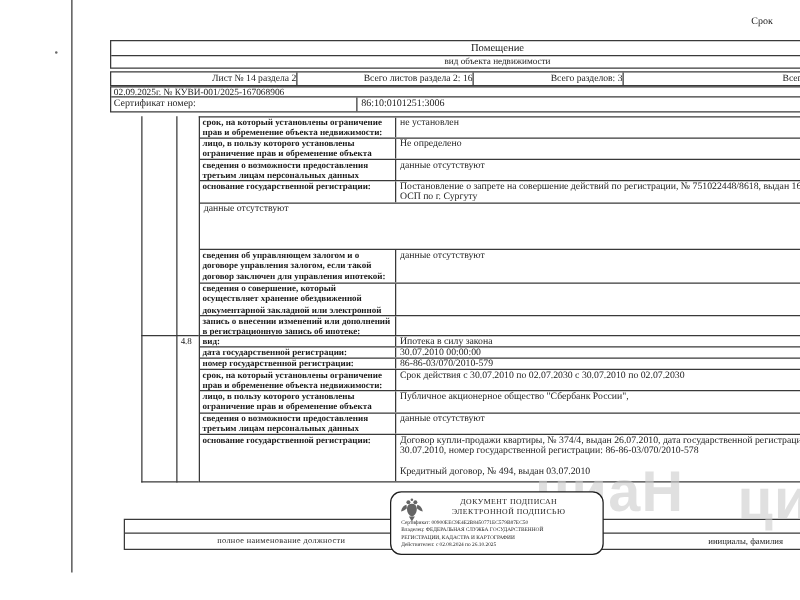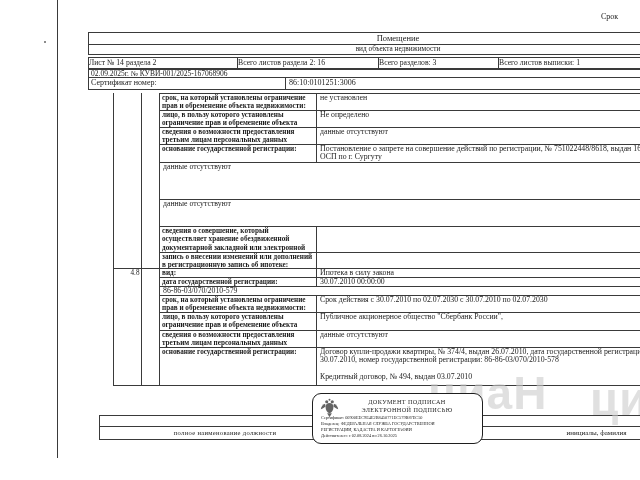--- a/index.html
+++ b/index.html
@@ -11,37 +11,37 @@
   .abs { position:absolute; }
   .vl { position:absolute; width:1px; background:#3a3a3a; }
   .hl { position:absolute; height:1px; background:#3a3a3a; }
 
   
   .header-box { position:absolute; left:88px; top:32px; width:620px; height:23px; border:1px solid #3a3a3a; }
   .header-box .r1 { height:12px; border-bottom:1px solid #3a3a3a; text-align:center; font-size:8.5px; line-height:11px; }
   .header-box .r2 { height:9px; text-align:center; font-size:7.3px; line-height:8.5px; }
 
   .sheet-row { position:absolute; left:88px; top:57px; width:620px; height:12px; border:1px solid #3a3a3a; display:flex; }
-  .sheet-row .c { font-size:7.7px; line-height:10px; text-align:left; border-right:1px solid #3a3a3a; overflow:hidden; white-space:nowrap; }
+  .sheet-row .c { font-size:7.7px; line-height:10px; text-align:right; border-right:1px solid #3a3a3a; overflow:hidden; white-space:nowrap; }
   .sheet-row .c:last-child { border-right:none; }
 
   .req-box { position:absolute; left:88px; top:69px; width:620px; height:21px; border:1px solid #3a3a3a; }
   .req-box .r1 { height:8px; border-bottom:1px solid #3a3a3a; font-size:7.5px; line-height:7.5px; padding-left:2px; white-space:nowrap; }
   .req-box .r2 { height:11px; display:flex; }
   .req-box .r2 .lab { width:197px; border-right:1px solid #3a3a3a; font-size:8px; line-height:10px; padding-left:2px; }
   .req-box .r2 .val { flex:1; font-size:8px; line-height:10px; padding-left:3px; }
 
   .corner { position:absolute; left:601px; top:12px; font-size:8px; white-space:nowrap; }
 
   
   .main-table { position:absolute; left:159px; top:93px; width:549px; border-left:1px solid #3a3a3a; border-top:1px solid #3a3a3a; }
   .t-row { display:flex; border-bottom:1px solid #3a3a3a; overflow:hidden; }
   .t-lbl { width:157px; border-right:1px solid #3a3a3a; font-size:7.2px; line-height:8.4px; padding:0 2px; overflow:hidden;font-weight:bold; }
   .t-val { flex:1; font-size:7.8px; line-height:8.4px; padding:0 0 0 3px; white-space:pre-line; overflow:hidden; }
-  .sec-num { position:absolute; left:126px; top:269px; width:18px; text-align:center; font-size:7.2px; }
+  .sec-num { position:absolute; left:140px; top:269px; width:18px; text-align:center; font-size:7.2px; }
 
   
   .sig-block { position:absolute; left:99px; top:415px; width:609px; height:25px; border:1px solid #3a3a3a; z-index:1; }
   .sig-line { position:absolute; left:0; top:10px; width:100%; height:1px; background:#3a3a3a; }
   .sig-cap { position:absolute; top:13px; text-align:center; white-space:nowrap; overflow:hidden; }
   .sig-cap.left { left:0; width:250px; font-size:6.6px; letter-spacing:.3px; }
   .sig-cap.right { left:384px; width:225px; font-size:7px; }
 
   
   .watermark { position:absolute; z-index:2; font-family:"Liberation Sans", sans-serif;
@@ -105,39 +105,41 @@
     </div>
     <div class="t-row" style="height:18px">
       <div class="t-lbl">основание государственной регистрации:</div>
       <div class="t-val">Постановление о запрете на совершение действий по регистрации, № 751022448/8618, выдан 16
 ОСП по г. Сургуту</div>
     </div>
     <div class="t-row" style="height:37px">
       <div class="t-val">данные отсутствуют</div>
     </div>
     <div class="t-row" style="height:27px">
+      <div class="t-lbl">сведения об управляющем залогом и о договоре управления залогом, если такой договор заключен для управления ипотекой:</div>
       <div class="t-val">данные отсутствуют</div>
     </div>
     <div class="t-row" style="height:26px">
       <div class="t-lbl">сведения о совершение, который осуществляет хранение обездвиженной документарной закладной или электронной закладной:</div>
       <div class="t-val"></div>
     </div>
     <div class="t-row" style="height:16px">
       <div class="t-lbl">запись о внесении изменений или дополнений в регистрационную запись об ипотеке:</div>
       <div class="t-val"></div>
     </div>
     <div class="t-row" style="height:9px">
       <div class="t-lbl">вид:</div>
       <div class="t-val">Ипотека в силу закона</div>
     </div>
     <div class="t-row" style="height:9px">
       <div class="t-lbl">дата государственной регистрации:</div>
       <div class="t-val">30.07.2010 00:00:00</div>
     </div>
     <div class="t-row" style="height:9px">
+      <div class="t-lbl">номер государственной регистрации:</div>
       <div class="t-val">86-86-03/070/2010-579</div>
     </div>
     <div class="t-row" style="height:17px">
       <div class="t-lbl">срок, на который установлены ограничение прав и обременение объекта недвижимости:</div>
       <div class="t-val">Срок действия с 30.07.2010 по 02.07.2030 с 30.07.2010 по 02.07.2030</div>
     </div>
     <div class="t-row" style="height:18px">
       <div class="t-lbl">лицо, в пользу которого установлены ограничение прав и обременение объекта недвижимости:</div>
       <div class="t-val">Публичное акционерное общество "Сбербанк России",</div>
     </div>

